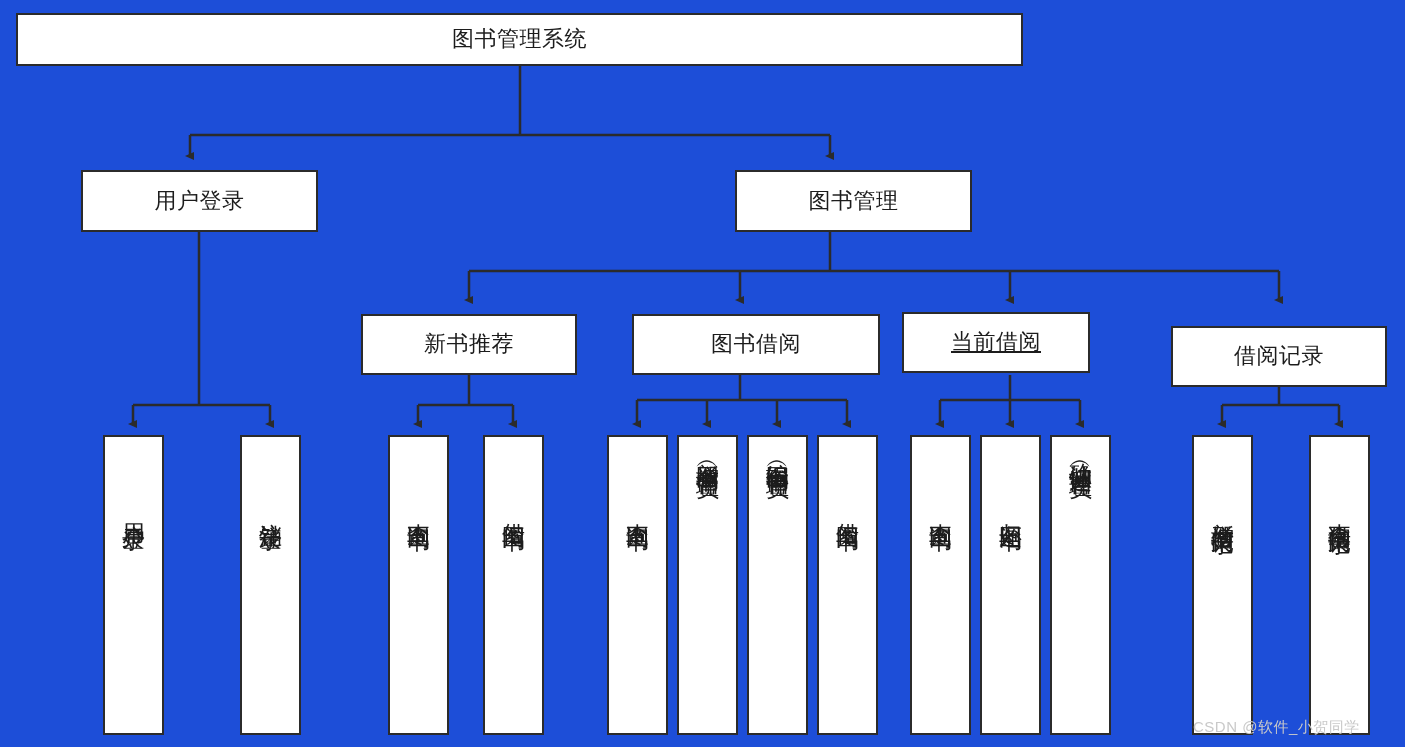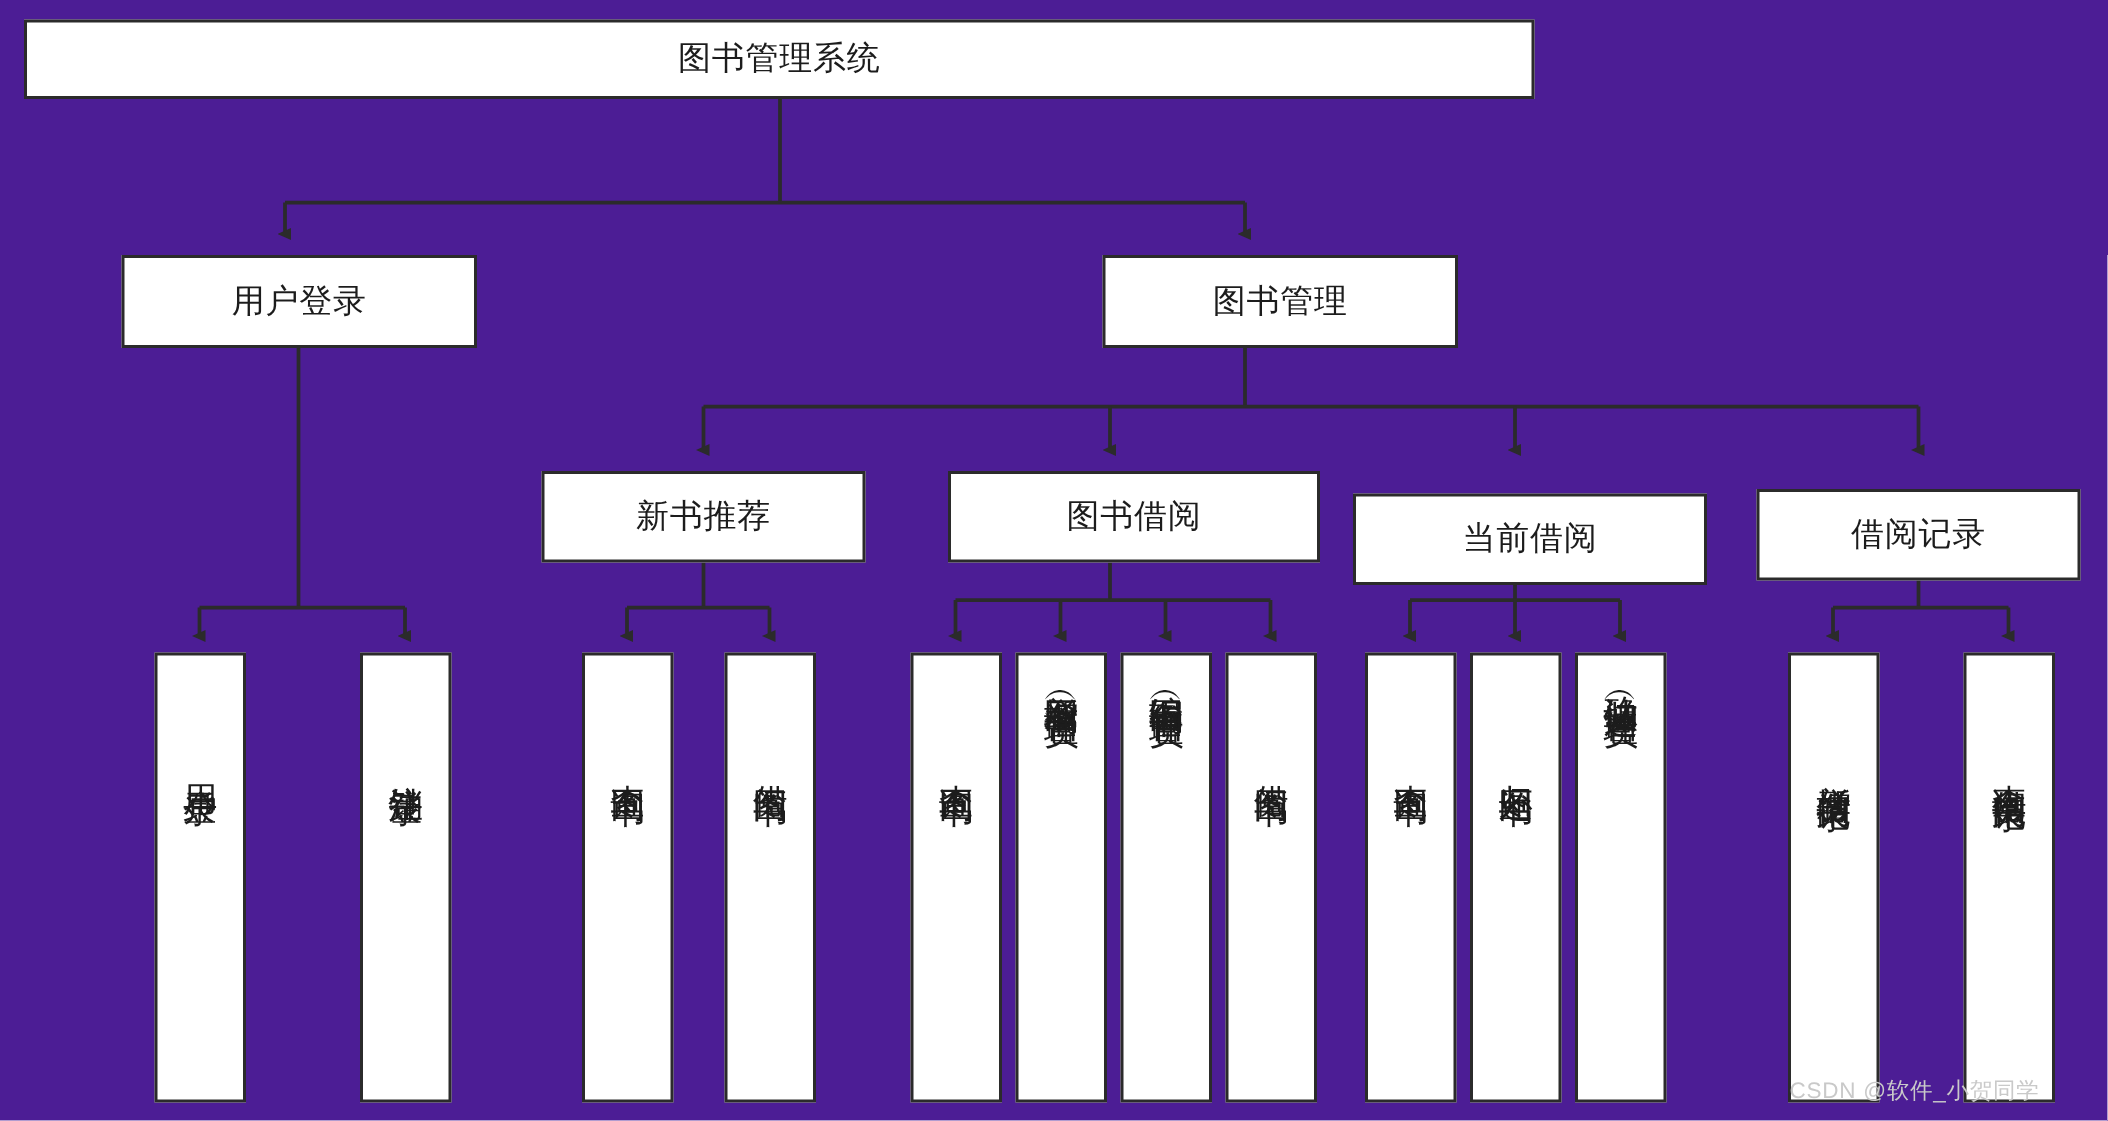--- a/index.html
+++ b/index.html
@@ -7,21 +7,21 @@
     padding: 0;
     background: #ffffff;
   }
   body {
     font-family: "Liberation Sans", "DejaVu Sans", sans-serif;
   }
   #stage {
     position: relative;
     width: 1405px;
     height: 747px;
-    background: #4c1d95;
+    background: #1d4ed8;
     overflow: hidden;
   }
   svg#diagram {
     position: absolute;
     left: 0;
     top: 0;
     width: 1405px;
     height: 747px;
   }
   .node {
@@ -132,21 +132,21 @@
   <div class="node" style="left:711px; top:170px; width:237px; height:62px;margin-left:24px;">
     <span class="label">图书管理</span>
   </div>
 
   <div class="node" style="left:361px; top:314px; width:216px; height:61px;">
     <span class="label">新书推荐</span>
   </div>
   <div class="node" style="left:632px; top:314px; width:248px; height:61px;">
     <span class="label">图书借阅</span>
   </div>
-  <div class="node" style="left:902px; top:329px; width:236px; height:61px;">
+  <div class="node" style="left:902px; top:312px; width:188px; height:61px;text-decoration:underline;">
     <span class="label">当前借阅</span>
   </div>
   <div class="node" style="left:1171px; top:326px; width:216px; height:61px;">
     <span class="label">借阅记录</span>
   </div>
 
   <div class="node leaf center" style="left:103px; top:435px; width:61px; height:300px;">
     <span class="label">用户登录</span>
   </div>
   <div class="node leaf center" style="left:240px; top:435px; width:61px; height:300px;">

